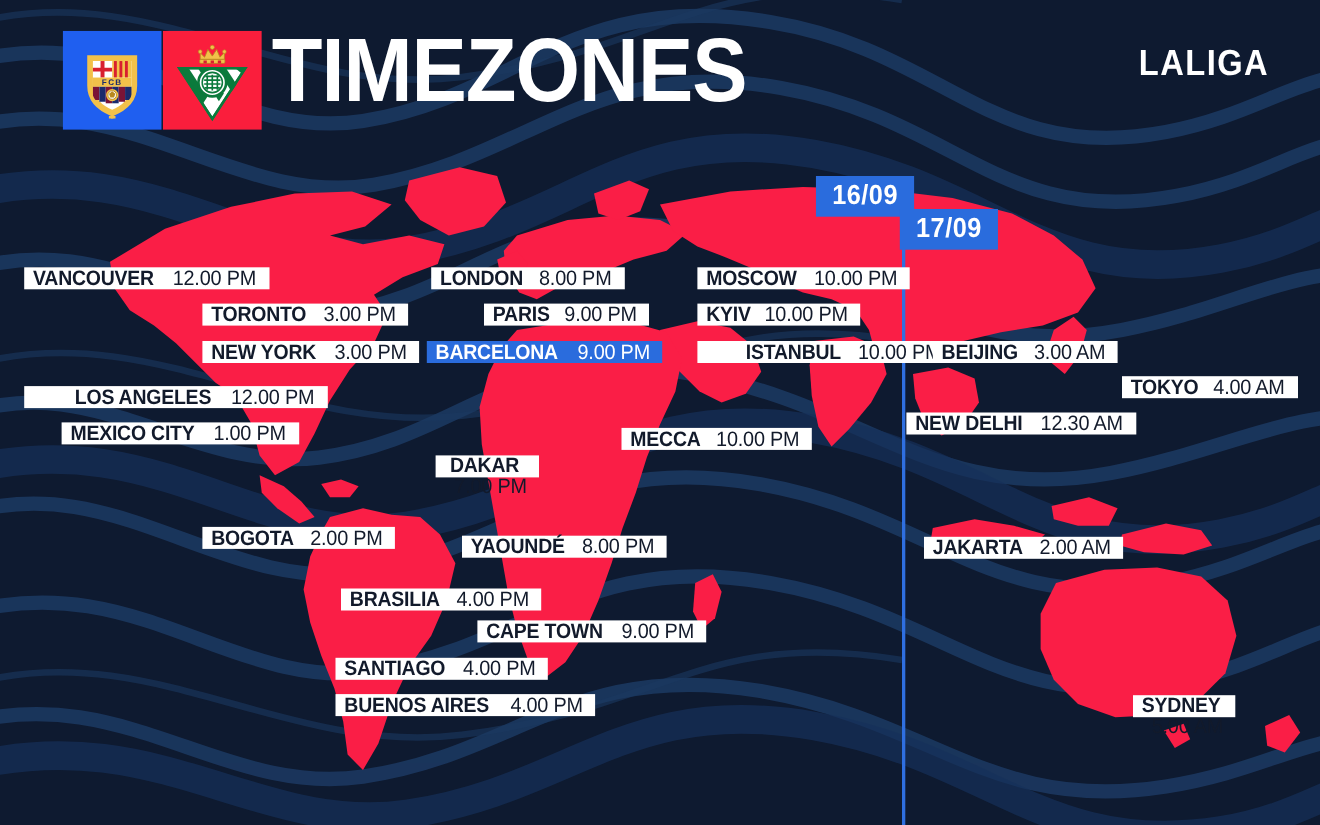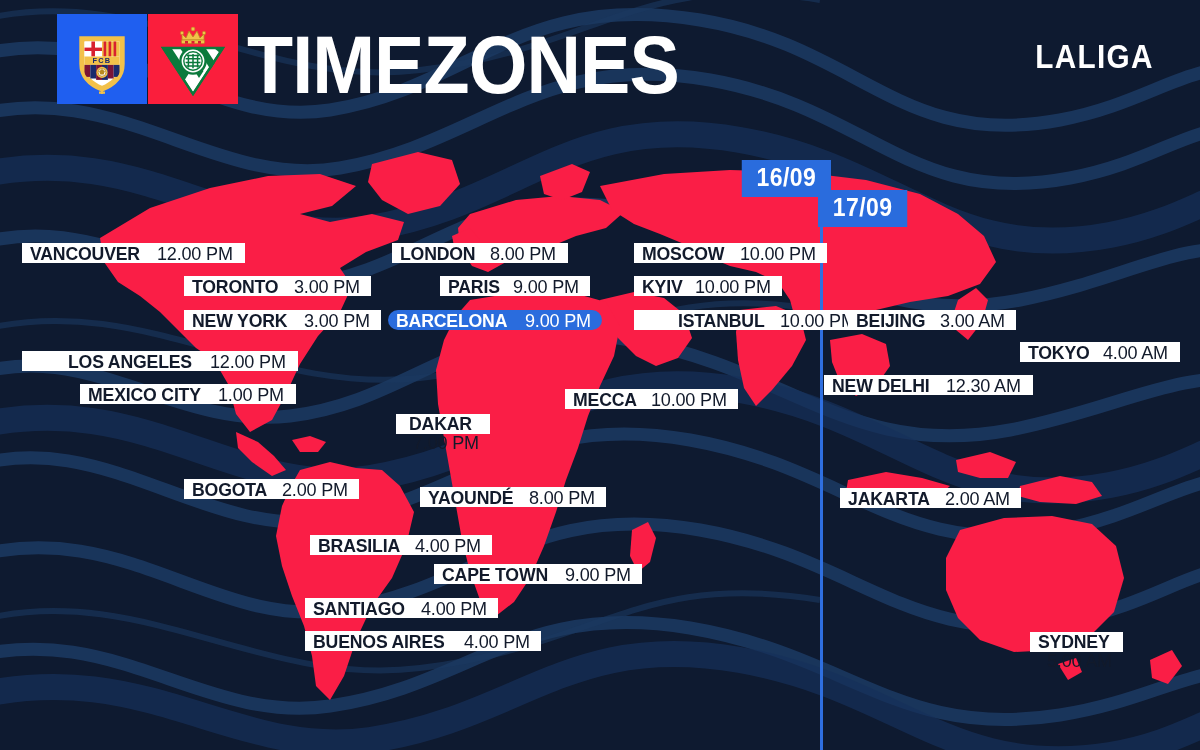--- a/index.html
+++ b/index.html
@@ -56,25 +56,25 @@
     display:inline-block;
   }
   .label .time{
     font-weight:400;
     margin-left:9px;
     letter-spacing:-.2px;
     transform:scaleX(.95);
     transform-origin:left center;
     display:inline-block;
   }
-  .label.hl{background:#2a6cdd;color:#ffffff;border-radius:13px;}
+  .label.hl{background:#2a6cdd;color:#ffffff;}
 
   
   .crest{
-    position:absolute;top:14px;width:90px;height:90px;
+    position:absolute;top:28px;width:90px;height:90px;
   }
   .crest svg{display:block;width:90px;height:90px;}
 
   .title{
     position:absolute;left:247px;top:24px;
     color:#ffffff;
     font-size:82px;
     font-weight:bold;
     letter-spacing:-1px;
     line-height:1;
@@ -275,21 +275,21 @@
         <span class="time">3.00 PM</span>
       </div>
       <div class="label" style="left: 184px; top: 310px;">
         <span class="city">NEW YORK</span>
         <span class="time">3.00 PM</span>
       </div>
       <div class="label" style="left: 22px; top: 351px; padding-left: 46px;">
         <span class="city">LOS ANGELES</span>
         <span class="time">12.00 PM</span>
       </div>
-      <div class="label" style="left: 80px; top: 384px;">
+      <div class="label" style="left: 56px; top: 384px;">
         <span class="city">MEXICO CITY</span>
         <span class="time">1.00 PM</span>
       </div>
       <div class="label" style="left: 184px; top: 479px;">
         <span class="city">BOGOTA</span>
         <span class="time">2.00 PM</span>
       </div>
       <div class="label" style="left: 310px; top: 535px; text-align: center;">
         <span class="city">BRASILIA</span>
         <span class="time">4.00 PM</span>

